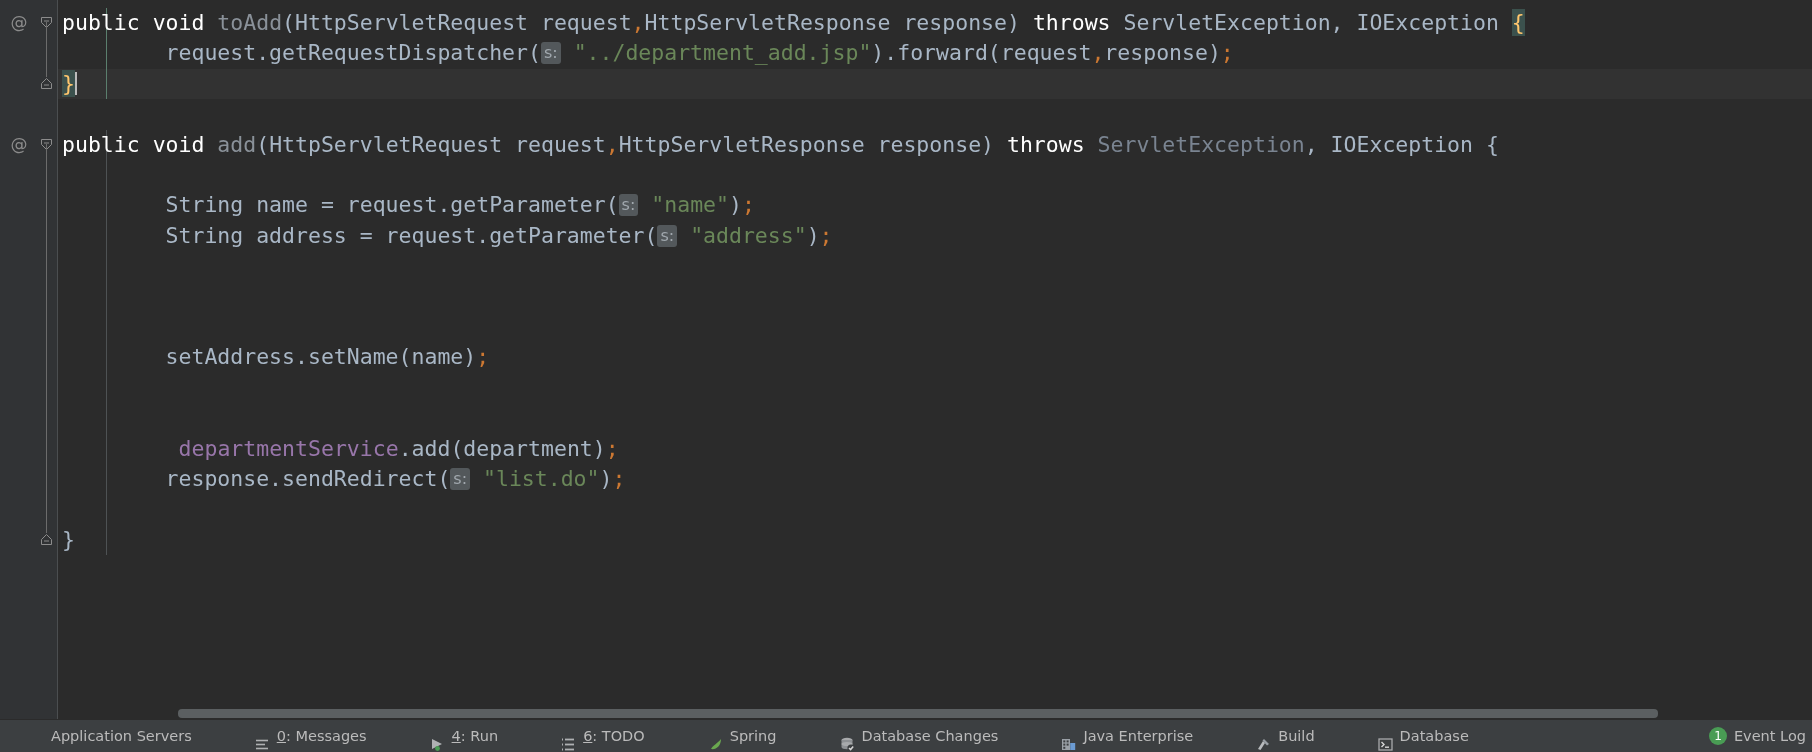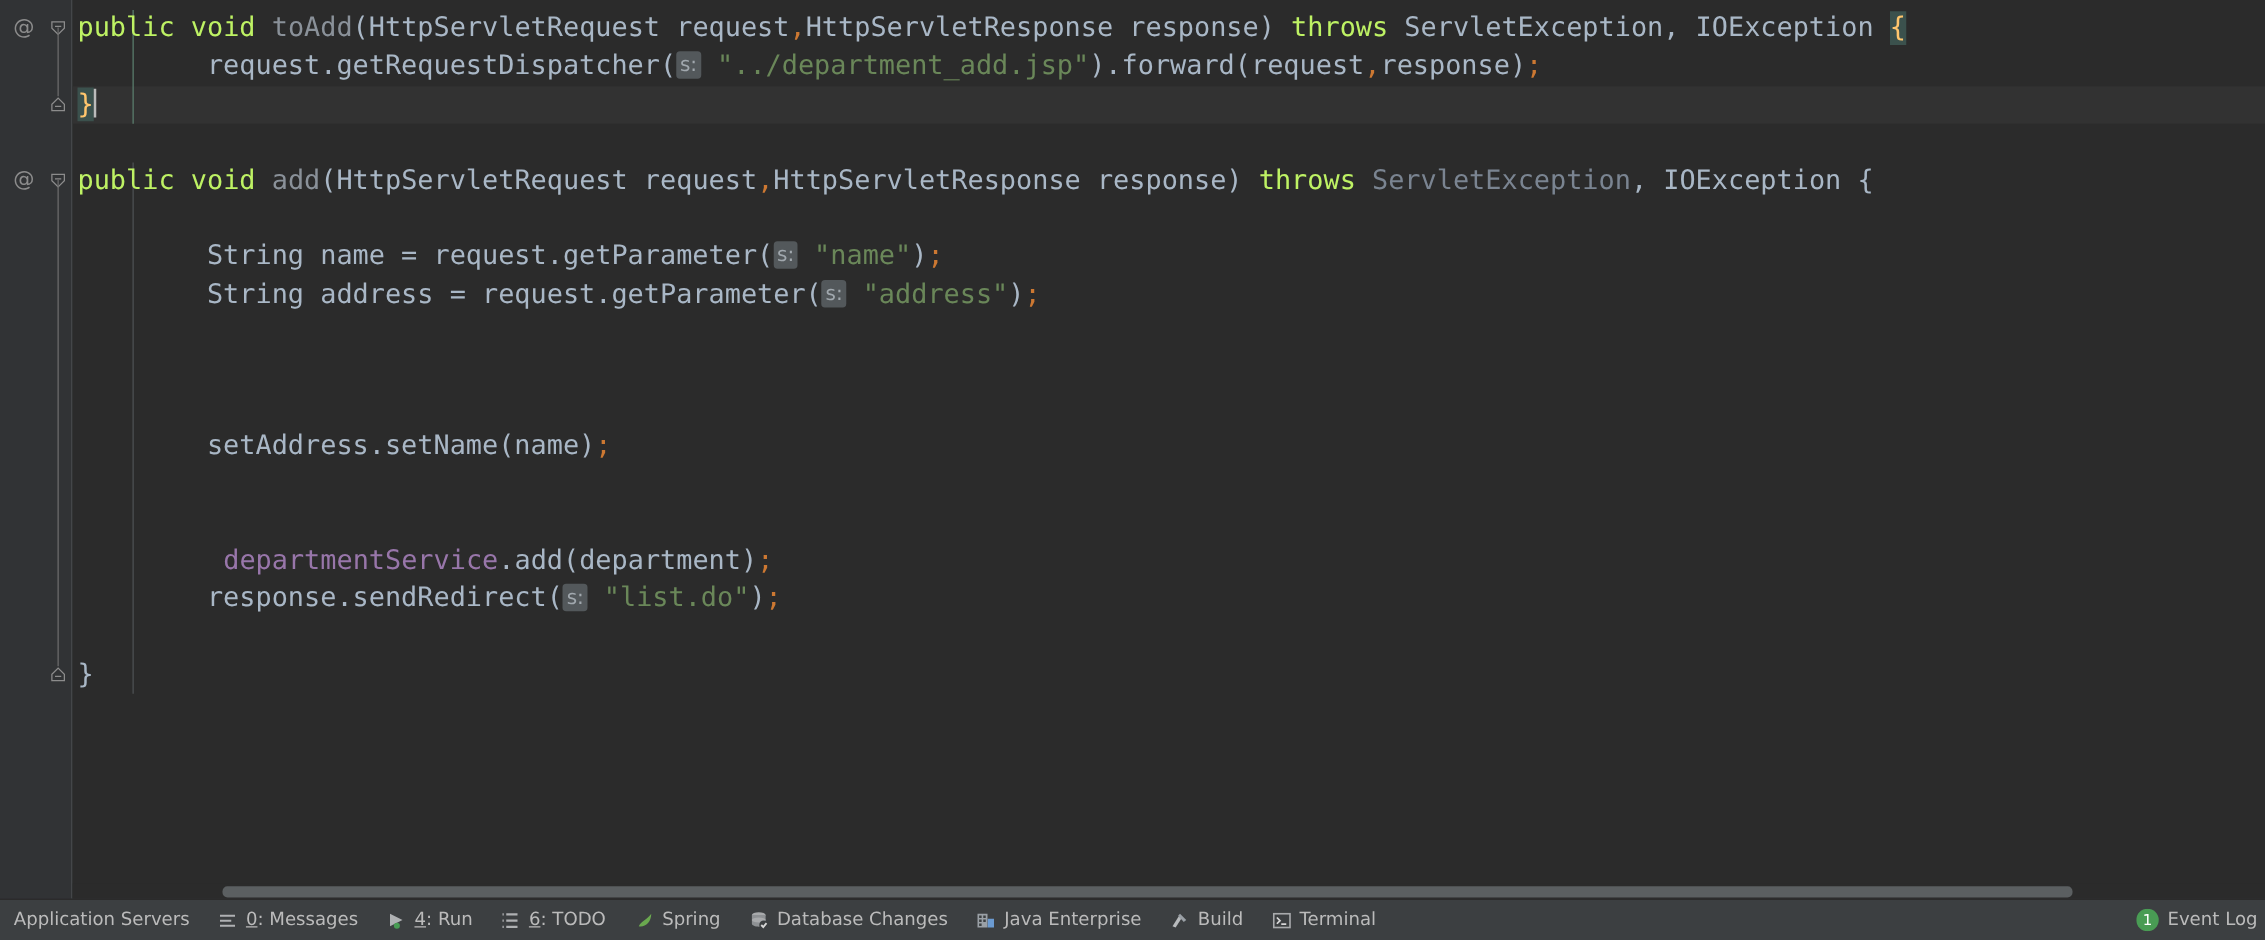--- a/index.html
+++ b/index.html
@@ -105,21 +105,21 @@
 
   
   .indent-guide {
     position: absolute;
     width: 1px;
     background: #4e5254;
   }
   .indent-guide.active { background: #5b7f6e; }
 
   
-  .kw   { color: #bef264; }           
+  .kw   { color: #ffffff; }           
   .mdecl{ color: #8a9199; margin-top: 36px; }
   .ident{ color: #a9b7c6; }
   .str  { color: #6a8759; }
   .field{ color: #9876aa; }
   .dim  { color: #7a8491; }
   .comma{ color: #cc7832; }
   .semi { color: #cc7832; }
 
   
   .brace-hl {
@@ -174,26 +174,27 @@
     display: flex;
     align-items: center;
     font-family: "DejaVu Sans", sans-serif;
     font-size: 14.5px;
     color: #bbbbbb;
     position: relative;
     box-sizing: border-box;
   }
   .tw-item {
     display: flex;
-    align-items: center;
+    align-items: flex-end;
     gap: 6px;
     padding: 0 11px;
     height: 33px;
     white-space: nowrap;
     cursor: default;
+    margin-left: 40px;
   }
   .tw-item .lbl { line-height: 33px; }
   .tw-item .mn { text-decoration: underline; }
   .tw-icon {
     width: 17px; height: 17px;
     display: inline-flex;
     align-items: center;
     justify-content: center;
     flex: 0 0 17px;
   }
@@ -369,21 +370,21 @@
           <span class="lbl">Build</span>
         </div>
         <div class="tw-item">
           <span class="tw-icon">
             <svg width="15" height="15" viewBox="0 0 15 15">
               <rect x="1" y="2" width="13" height="11" fill="none" stroke="#a8aaac" stroke-width="1.3"></rect>
               <path d="M3.5 5 L6 7.5 L3.5 10" stroke="#d6d6d6" stroke-width="1.4" fill="none"></path>
               <line x1="7" y1="10.2" x2="11" y2="10.2" stroke="#d6d6d6" stroke-width="1.4"></line>
             </svg>
           </span>
-          <span class="lbl">Terminal</span>
+          <span class="lbl">Database</span>
         </div>
       </div>
     <div class="spacer"></div>
     <div class="event-log">
       <span class="badge">1</span>
       <span>Event Log</span>
     </div>
   </div>
 </div>
 

